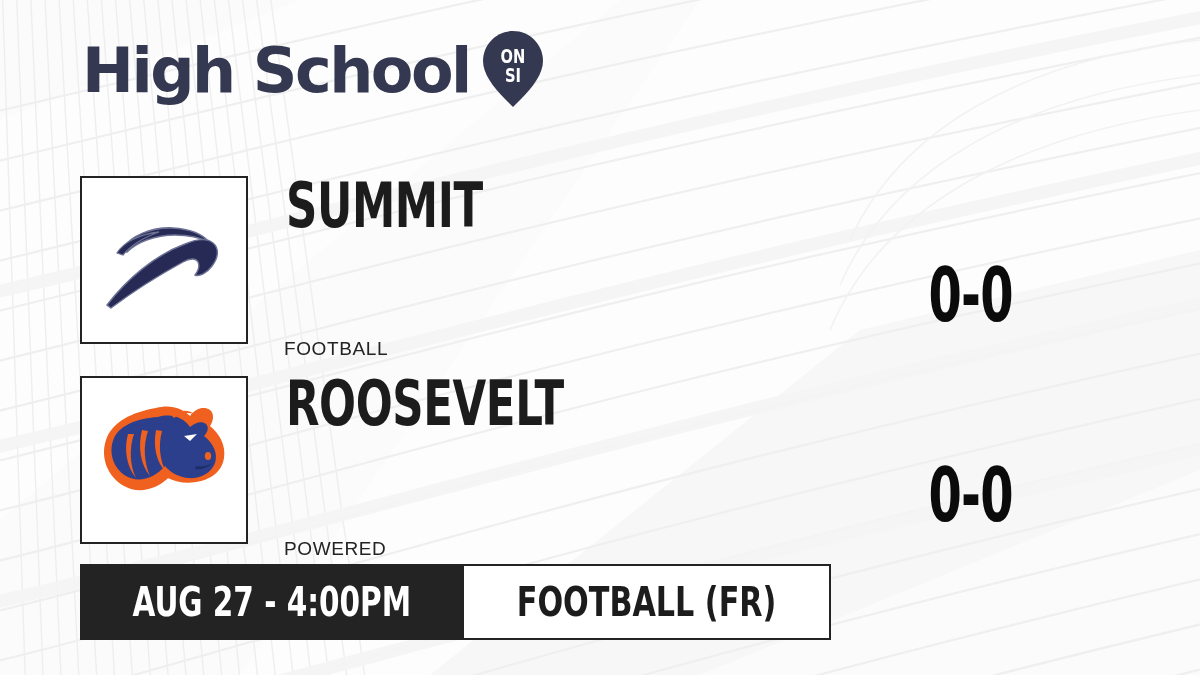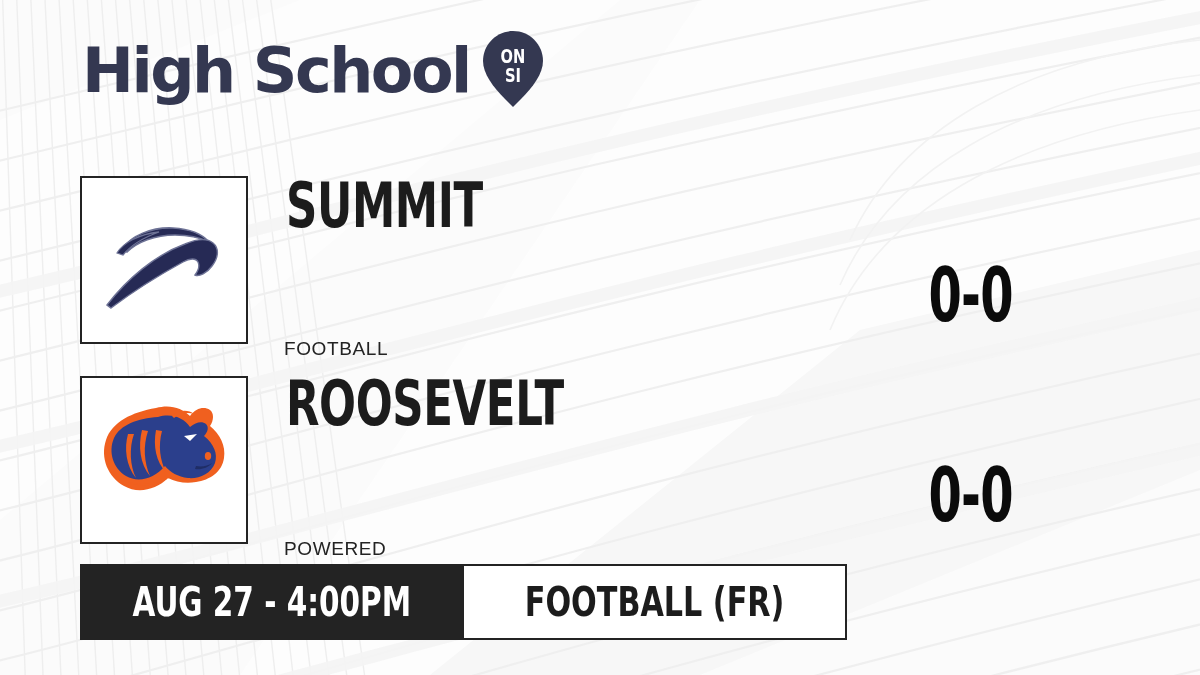--- a/index.html
+++ b/index.html
@@ -115,21 +115,21 @@
     transform:scaleX(0.82);
     transform-origin:center center;
     display:inline-block;
   }
   .infobar-sport {
     background:#ffffff;
     border:2px solid #232323;
     border-left:none;
     color:#1c1c1c;
     display:flex; align-items:center; justify-content:center;
-    padding:0 36px;
+    padding:0 28px;
     min-width:342px;
   }
   .infobar-sport span {
     font-family:"DejaVu Sans Condensed","DejaVu Sans", sans-serif;
     font-weight:bold;
     font-size:40px;
     letter-spacing:0px;
     white-space:nowrap;
     transform:scaleX(0.84);
     transform-origin:center center;

